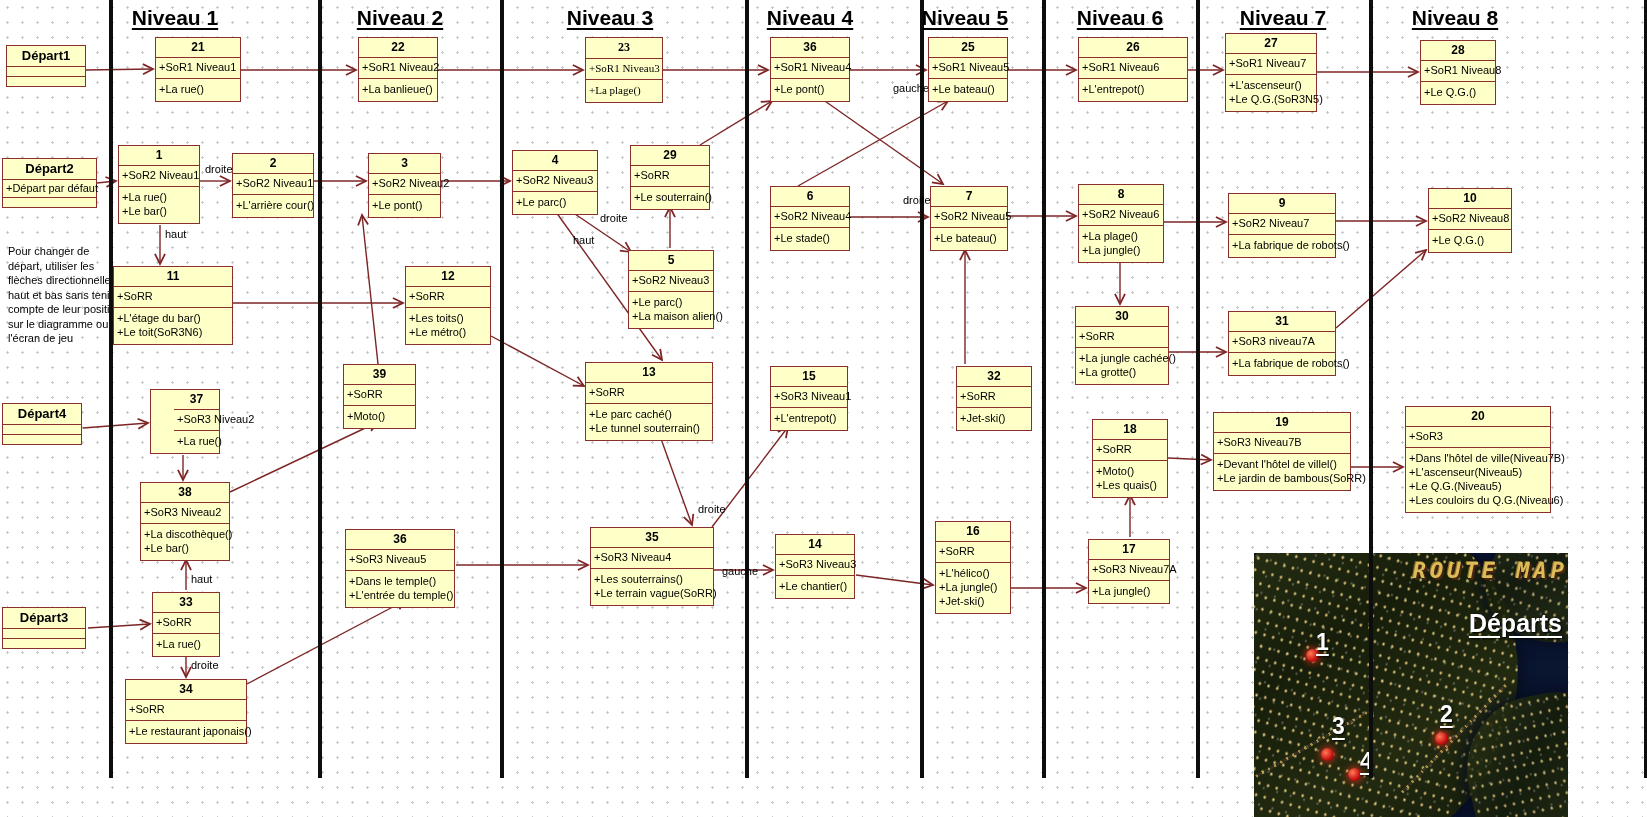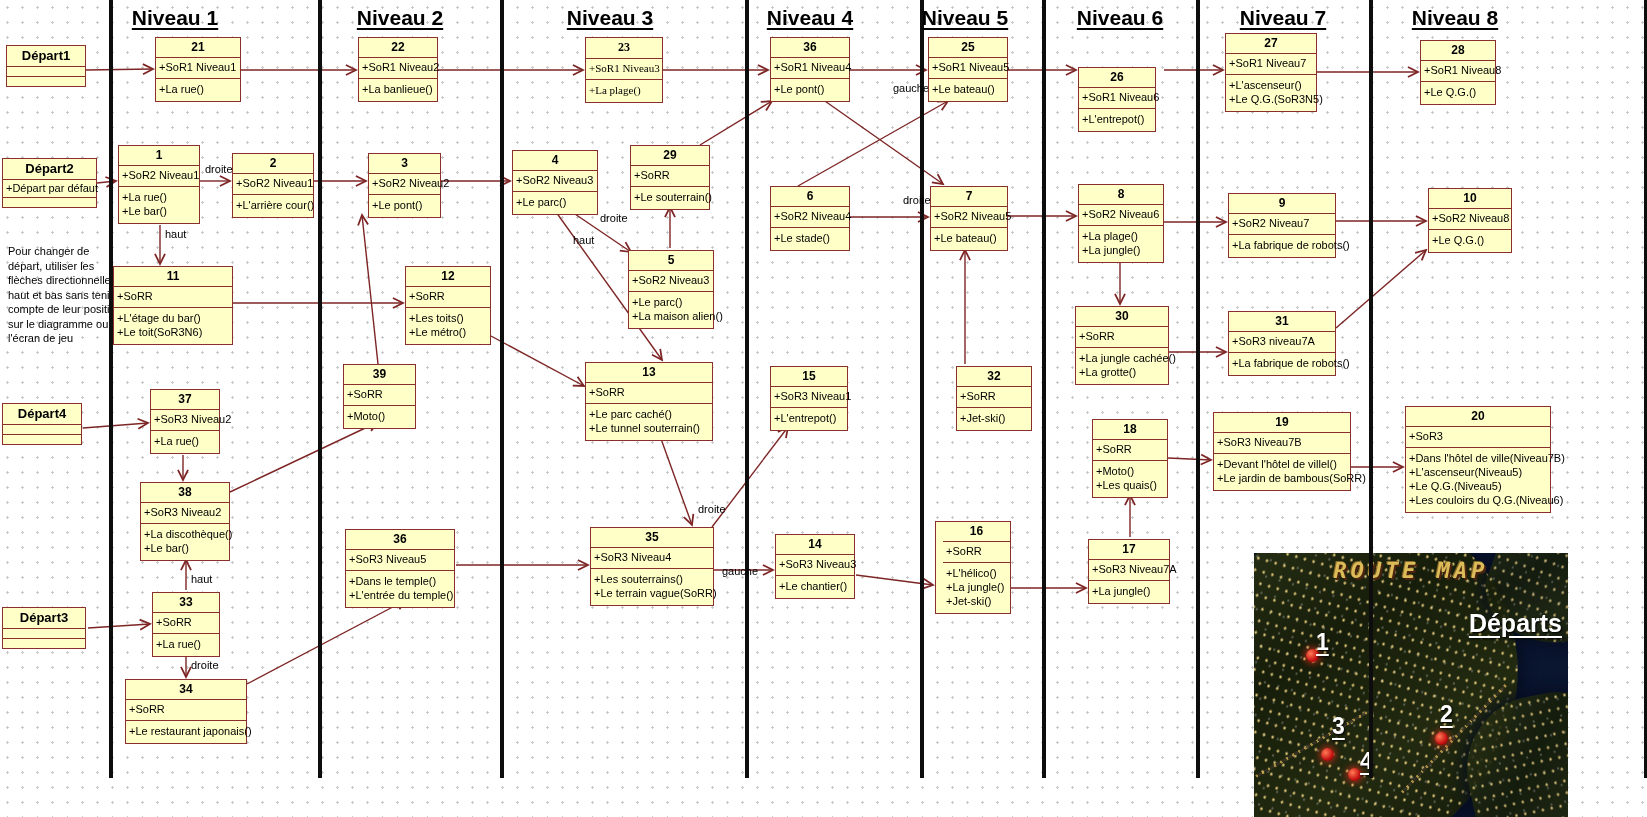--- a/index.html
+++ b/index.html
@@ -42,21 +42,21 @@
     box-shadow:0 0 14px 4px rgba(6,12,30,.9);
   }
   .island.main{left:-50px;top:-40px;width:310px;height:350px;transform:rotate(16deg);}
   .island.right{left:215px;top:140px;width:170px;height:170px;transform:rotate(-12deg);opacity:.9;}
   .island.topright{left:235px;top:-30px;width:130px;height:120px;transform:rotate(20deg);opacity:.85;}
   .bridge{position:absolute;height:3px;transform-origin:left center;
     background:repeating-linear-gradient(90deg,#c9a94f 0 2px,#3a3325 2px 7px);opacity:.8;}
   .bridge.b1{left:2px;top:222px;width:130px;transform:rotate(-30deg);}
   .bridge.b2{left:148px;top:238px;width:150px;transform:rotate(-46deg);}
   .map-title{
-    position:absolute;top:5px;left:0;width:100%;text-align:center;
+    position:absolute;top:5px;left:0;width:100%;text-align:right;
     font-family:"DejaVu Sans Mono", monospace;font-style:italic;font-weight:bold;
     font-size:22px;letter-spacing:4px;color:#dcbc58;
     text-shadow:2px 2px 0 #4a2410,-1px -1px 0 #8a6a28;white-space:nowrap;
   }
   .departs-label{
     position:absolute;top:56px;right:6px;font-size:25px;font-weight:bold;color:#fff;
     text-decoration:underline;text-underline-offset:4px;text-shadow:1px 1px 2px #000;
   }
   .marker-num{position:absolute;font-size:23px;font-weight:bold;color:#fff;
     text-decoration:underline;text-underline-offset:4px;text-shadow:1px 1px 2px #000;}
@@ -224,21 +224,21 @@
         <div>+Le pont()</div>
       </div>
     </div>
     <div class="node" style="left: 928px; top: 37px; width: 80px;">
       <div class="num">25</div>
       <div class="nm">+SoR1 Niveau5</div>
       <div class="methods">
         <div>+Le bateau()</div>
       </div>
     </div>
-    <div class="node" style="left: 1078px; top: 37px; width: 78px; margin-top: 30px;">
+    <div class="node" style="left: 1078px; top: 37px; width: 110px;">
       <div class="num">26</div>
       <div class="nm">+SoR1 Niveau6</div>
       <div class="methods">
         <div>+L'entrepot()</div>
       </div>
     </div>
     <div class="node" style="left: 1225px; top: 33px; width: 92px;">
       <div class="num">27</div>
       <div class="nm">+SoR1 Niveau7</div>
       <div class="methods">
@@ -386,21 +386,21 @@
         <div>+L'entrepot()</div>
       </div>
     </div>
     <div class="node" style="left: 930px; top: 366px; width: 76px; margin-left: 26px;">
       <div class="num">32</div>
       <div class="nm">+SoRR</div>
       <div class="methods">
         <div>+Jet-ski()</div>
       </div>
     </div>
-    <div class="node" style="left: 150px; top: 389px; width: 70px;">
+    <div class="node" style="left: 150px; top: 389px; width: 70px; padding-left: 23px;">
       <div class="num">37</div>
       <div class="nm">+SoR3 Niveau2</div>
       <div class="methods">
         <div>+La rue()</div>
       </div>
     </div>
     <div class="node" style="left: 140px; top: 482px; width: 90px;">
       <div class="num">38</div>
       <div class="nm">+SoR3 Niveau2</div>
       <div class="methods">
@@ -450,21 +450,21 @@
         <div>+Le terrain vague(SoRR)</div>
       </div>
     </div>
     <div class="node" style="left: 775px; top: 534px; width: 80px;">
       <div class="num">14</div>
       <div class="nm">+SoR3 Niveau3</div>
       <div class="methods">
         <div>+Le chantier()</div>
       </div>
     </div>
-    <div class="node" style="left: 935px; top: 521px; width: 76px; padding-left: 7px;">
+    <div class="node" style="left: 935px; top: 521px; width: 76px;">
       <div class="num">16</div>
       <div class="nm">+SoRR</div>
       <div class="methods">
         <div>+L'hélico()</div>
         <div>+La jungle()</div>
         <div>+Jet-ski()</div>
       </div>
     </div>
     <div class="node" style="left: 1088px; top: 539px; width: 82px;">
       <div class="num">17</div>

